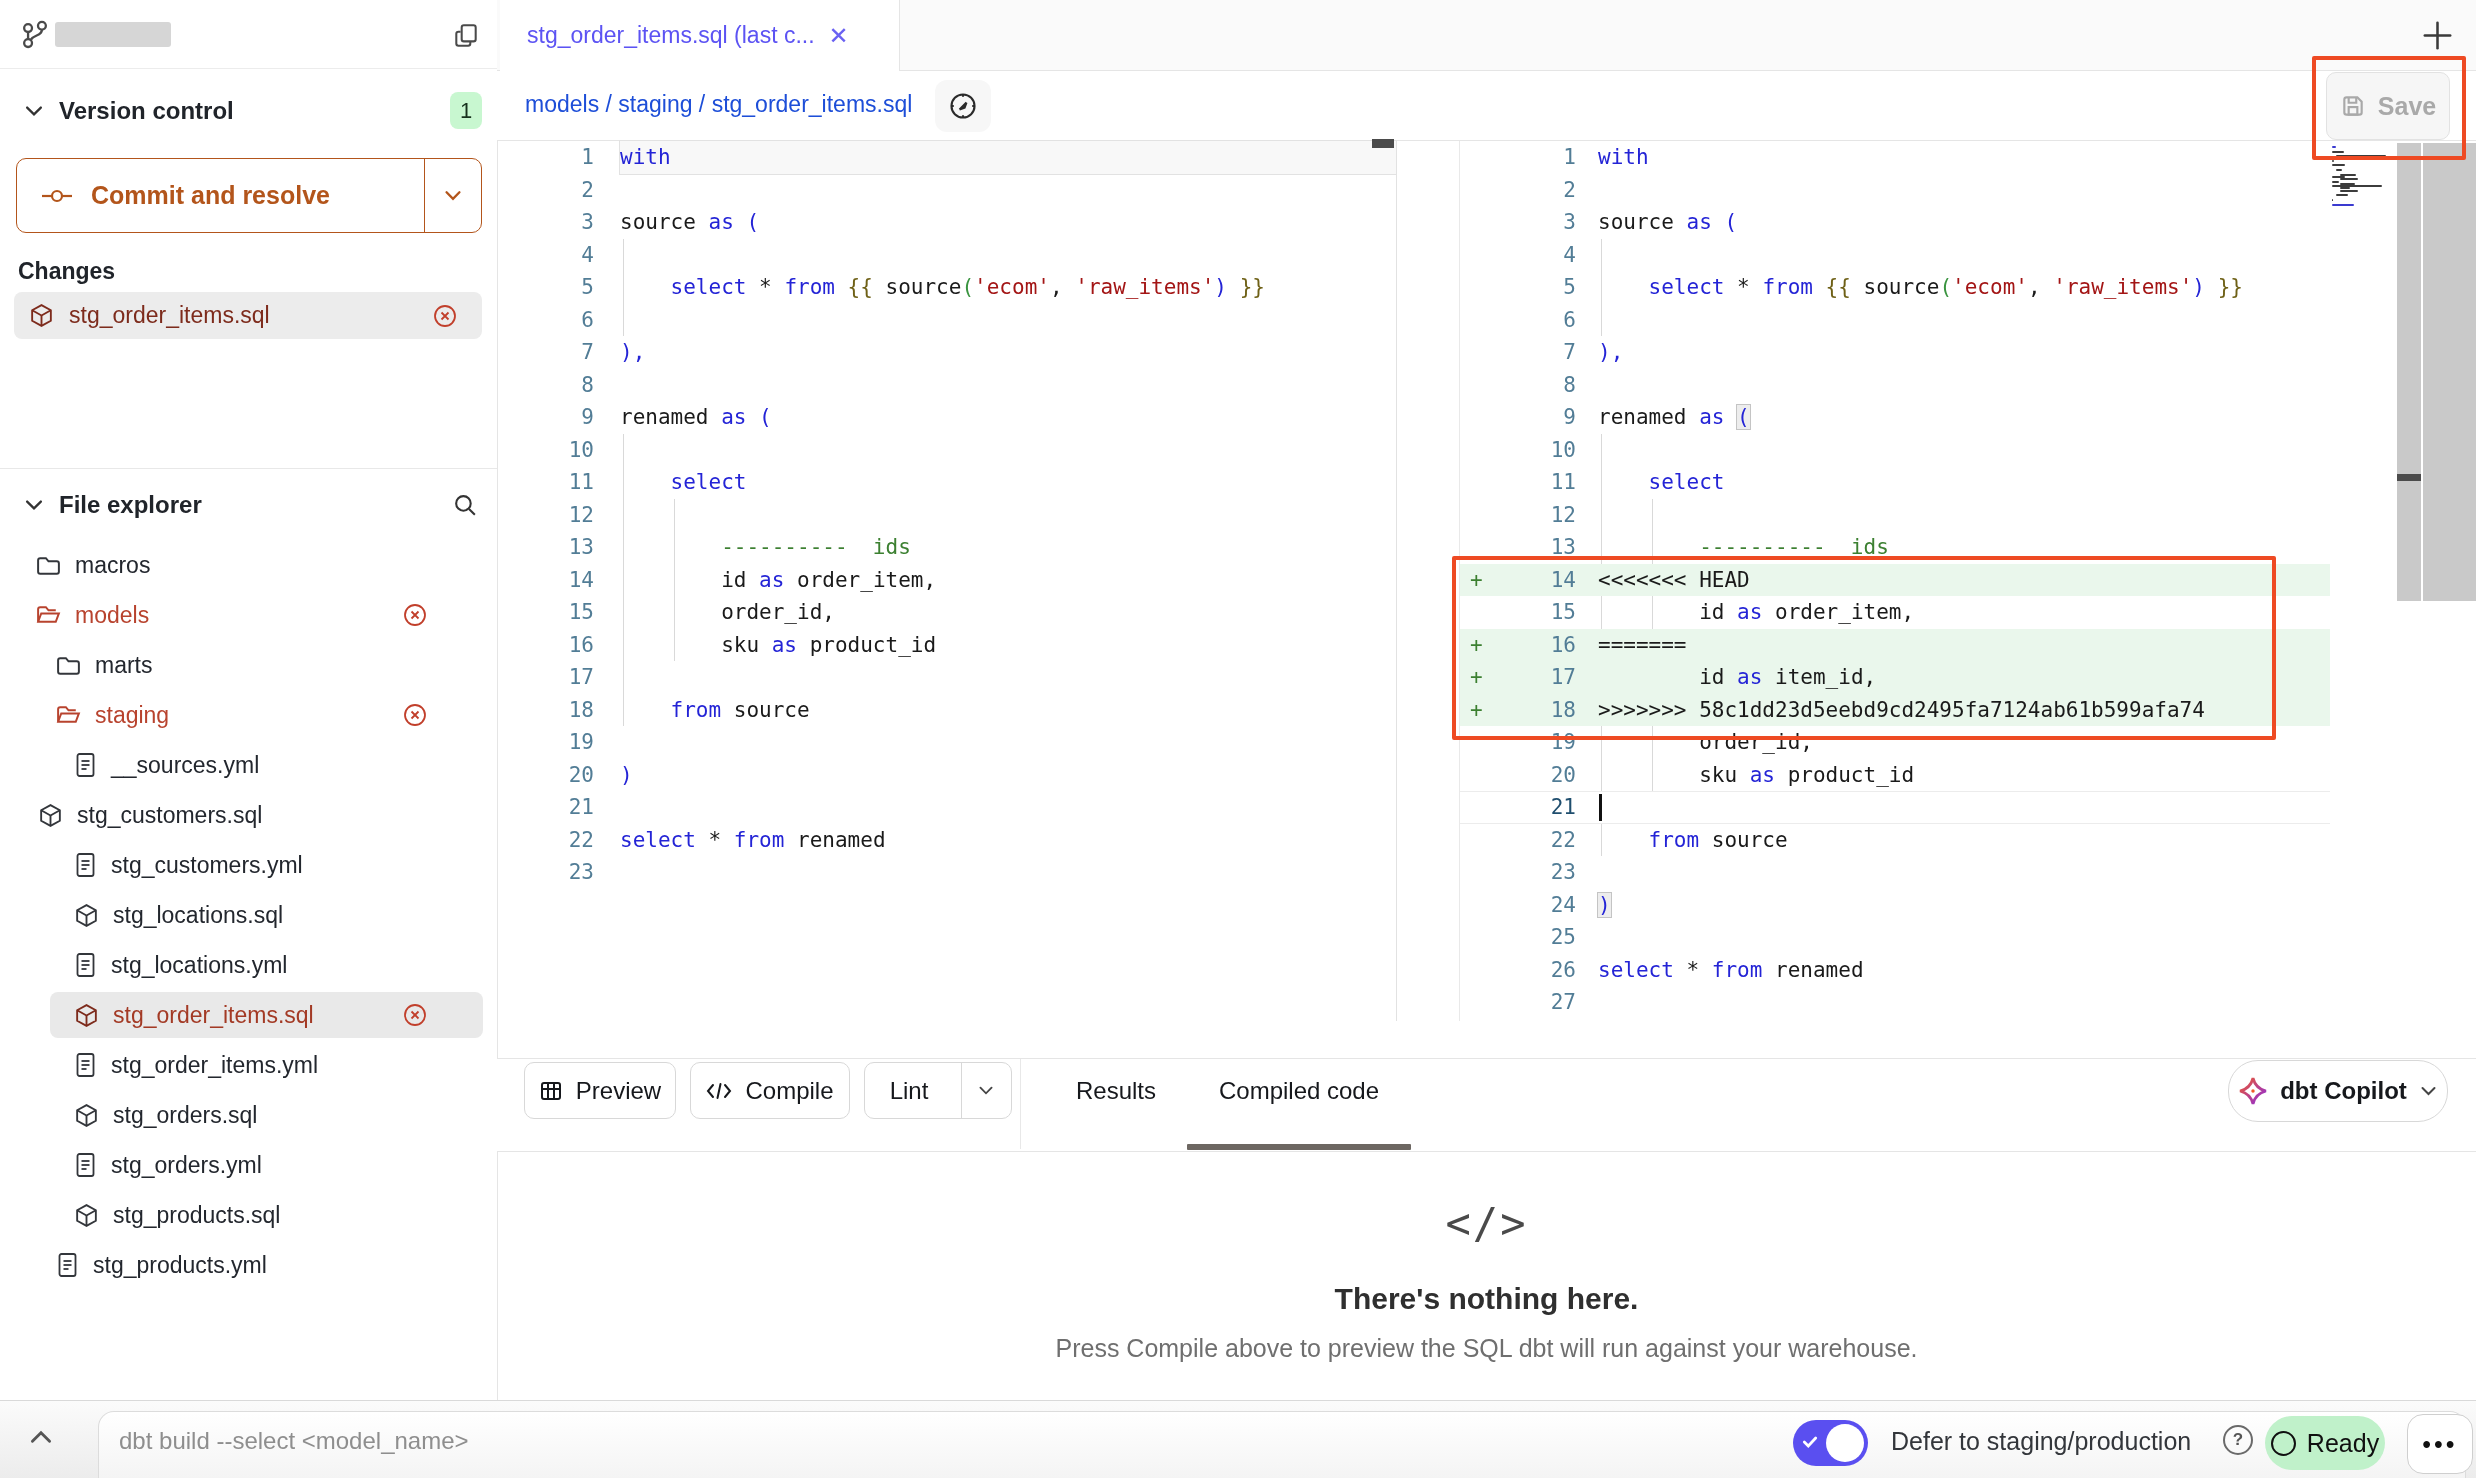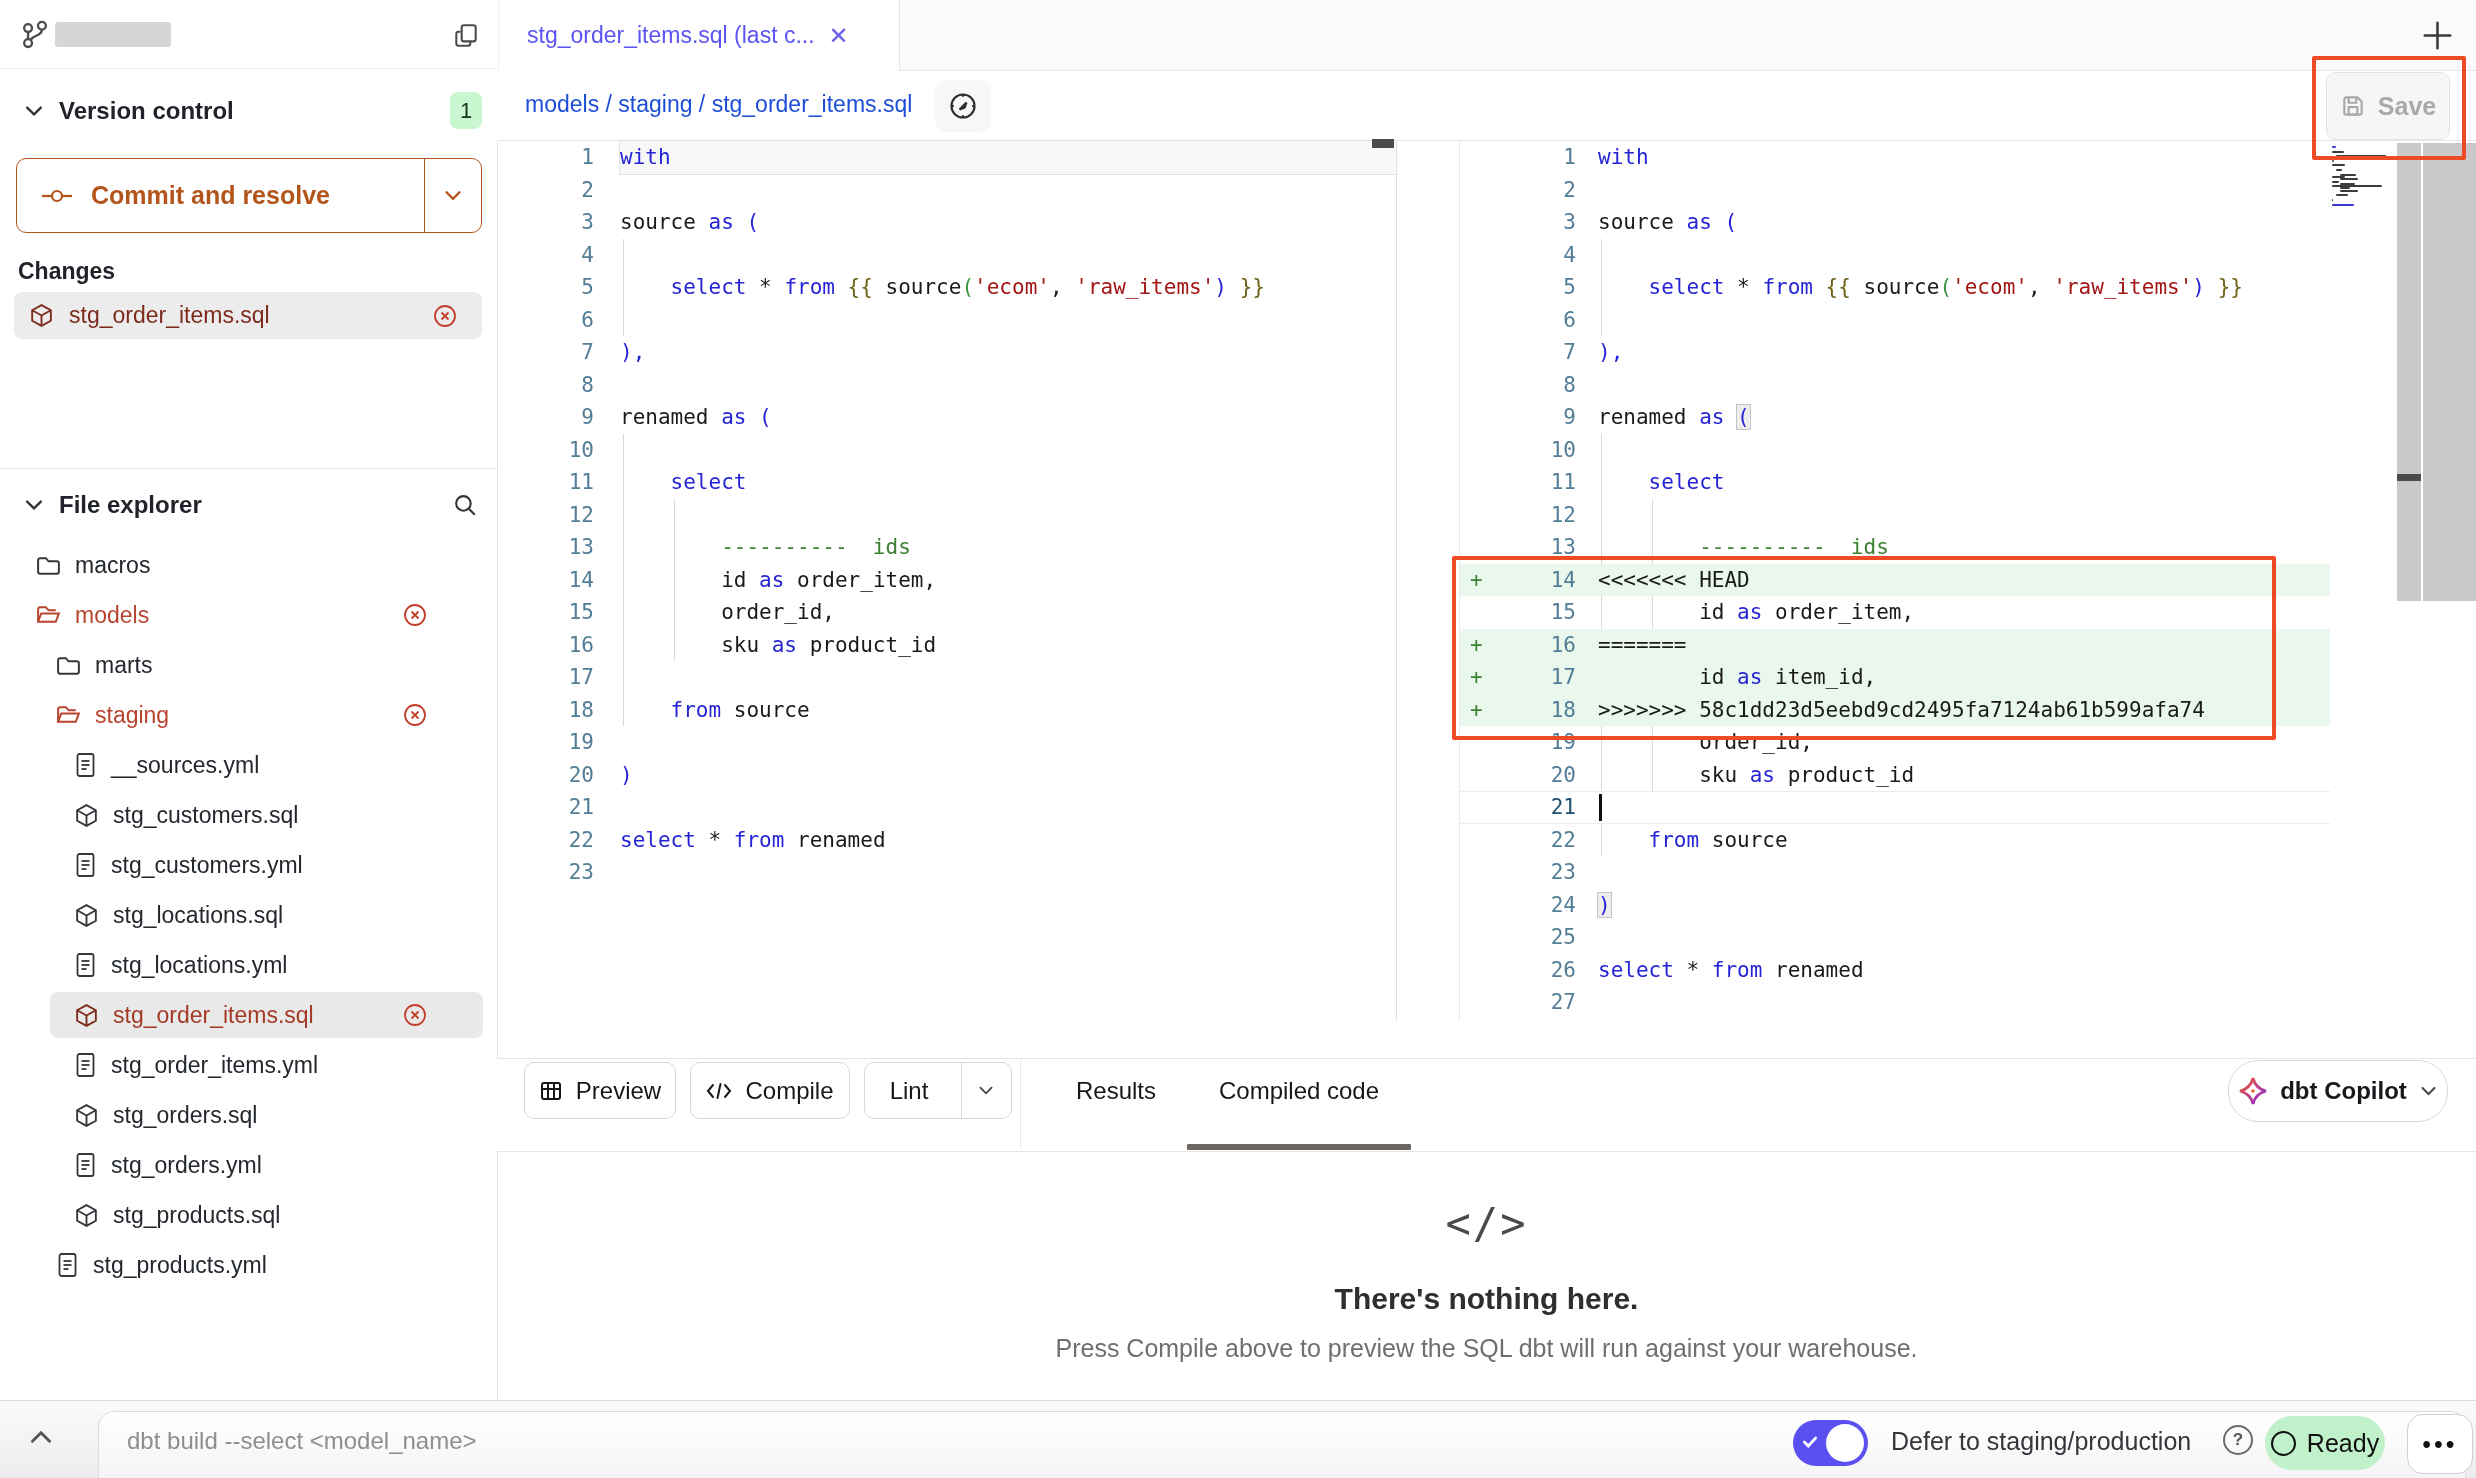--- a/index.html
+++ b/index.html
@@ -96,21 +96,21 @@
   .empty{position:absolute;left:497px;top:1151px;width:1979px;height:249px;text-align:center;}
   .empty-icon{margin-top:48px;font-family:"DejaVu Sans Mono",monospace;font-size:42px;color:#4a4a4a;letter-spacing:2px;}
   .empty-title{margin-top:34px;font-size:30px;font-weight:700;color:#2f2f2f;}
   .empty-sub{margin-top:18px;font-size:25px;color:#6f6f6f;}
 
   
   .statusbar{position:absolute;left:0;top:1400px;width:2476px;height:78px;border-top:1px solid #d9d9d9;
       background:linear-gradient(#fbfbfb,#ececec);box-sizing:border-box;}
   .console-box{position:absolute;left:98px;top:10px;width:2368px;height:68px;background:linear-gradient(#ffffff,#f4f4f4);
       border:1px solid #dcdcdc;border-bottom:none;border-radius:16px 16px 0 0;box-sizing:border-box;}
-  .cmd-text{position:absolute;left:28px;top:15px;font-size:24px;color:#8e8e8e;cursor:text;}
+  .cmd-text{position:absolute;left:20px;top:15px;font-size:24px;color:#8e8e8e;cursor:text;}
   .collapse{position:absolute;left:28px;top:26px;cursor:pointer;}
   .toggle{position:absolute;left:1694px;top:8px;width:75px;height:46px;border-radius:23px;background:#5a4ff0;cursor:pointer;}
   .toggle .knob{position:absolute;right:4px;top:4px;width:38px;height:38px;border-radius:50%;background:#fff;}
   .toggle svg{position:absolute;left:9px;top:15px;}
   .defer-label{position:absolute;left:1792px;top:15px;font-size:25px;color:#33363b;}
   .help{position:absolute;left:2124px;top:13px;width:26px;height:26px;border:2px solid #6a6a6a;border-radius:50%;
       font-size:17px;color:#555;display:flex;align-items:center;justify-content:center;font-weight:700;}
   .ready{position:absolute;left:2166px;top:4px;width:120px;height:54px;border-radius:27px;background:#c0f1ca;
       display:flex;align-items:center;justify-content:center;gap:11px;font-size:25px;color:#101010;}
   .ready .ring{width:21px;height:21px;border:2.5px solid #101010;border-radius:50%;}
@@ -240,21 +240,21 @@
           <span class="ticon" style="color: rgb(51, 54, 59);">
             <svg width="25" height="26" viewBox="0 0 24 26" fill="none" stroke="currentColor" stroke-width="1.8">
               <rect x="4" y="2" width="16" height="22" rx="2"></rect>
               <line x1="8" y1="9" x2="16" y2="9"></line>
               <line x1="8" y1="13" x2="16" y2="13"></line>
               <line x1="8" y1="17" x2="13" y2="17"></line>
             </svg>
           </span>
           <span>__sources.yml</span>
         </div>
-        <div class="tree-row" style="padding-left: 73px;">
+        <div class="tree-row" style="padding-left: 37px;">
           <span class="ticon" style="color: rgb(51, 54, 59);">
             <svg width="27" height="27" viewBox="0 0 26 26" fill="none" stroke="currentColor" stroke-width="1.8">
               <path d="M13 3 L22 8 V18 L13 23 L4 18 V8 Z"></path>
               <path d="M4 8 L13 13 L22 8"></path>
               <path d="M13 13 V23"></path>
             </svg>
           </span>
           <span>stg_customers.sql</span>
         </div>
         <div class="tree-row" style="padding-left: 73px;">

